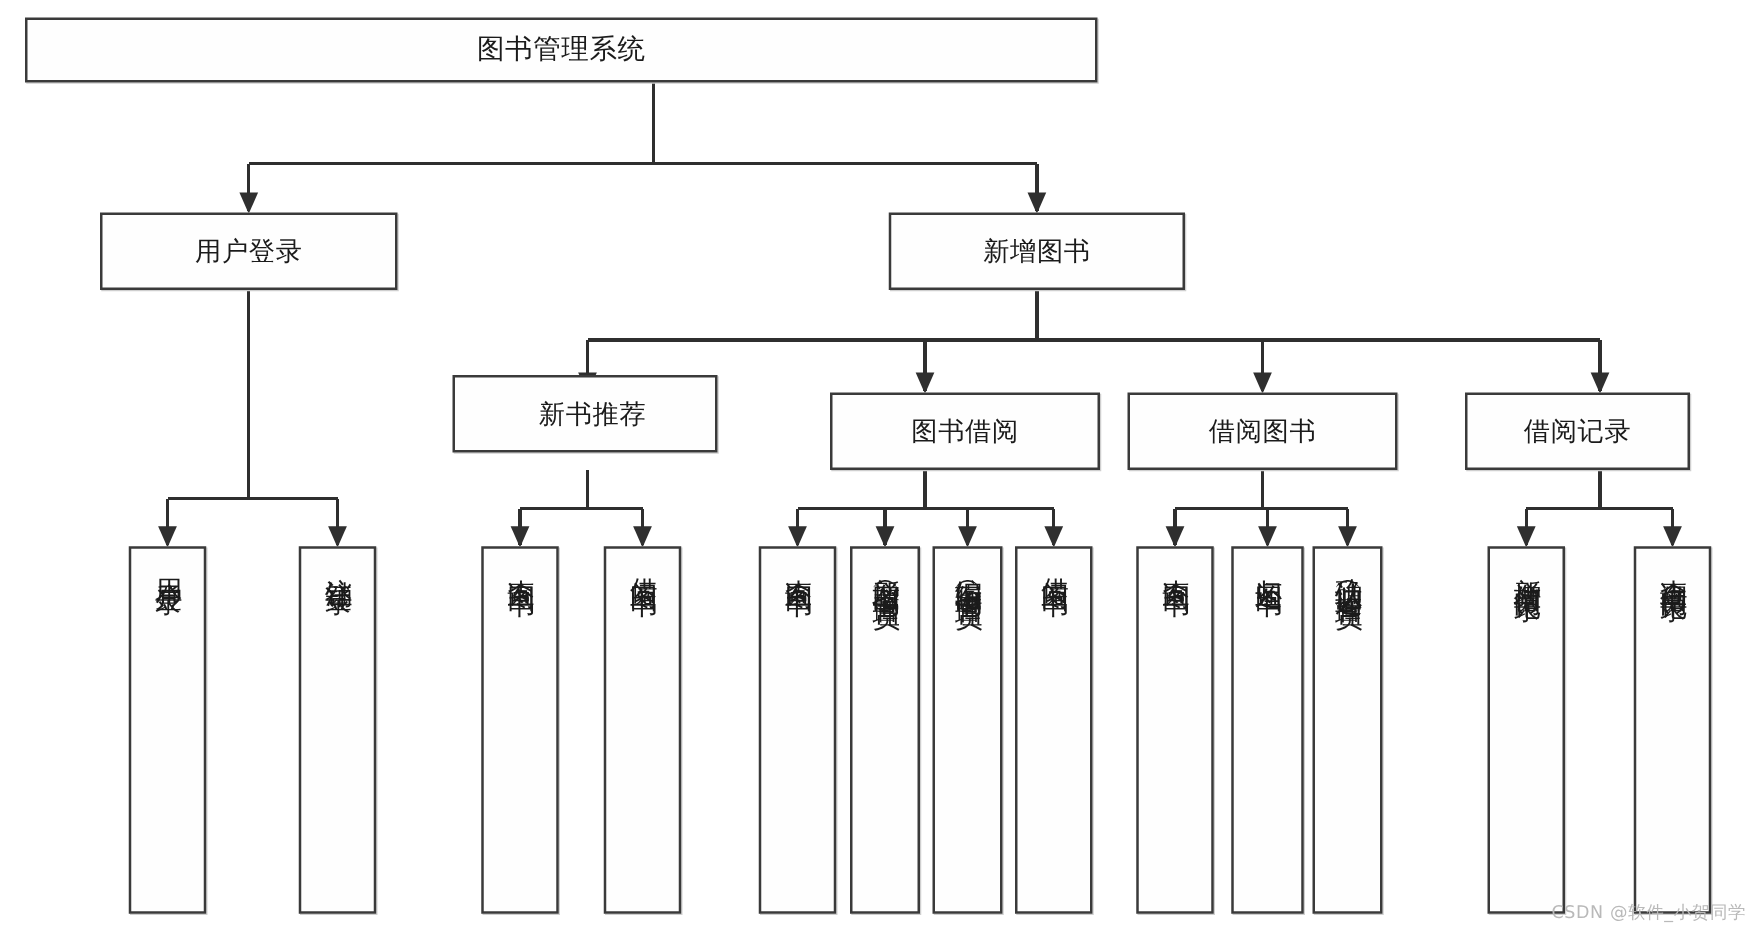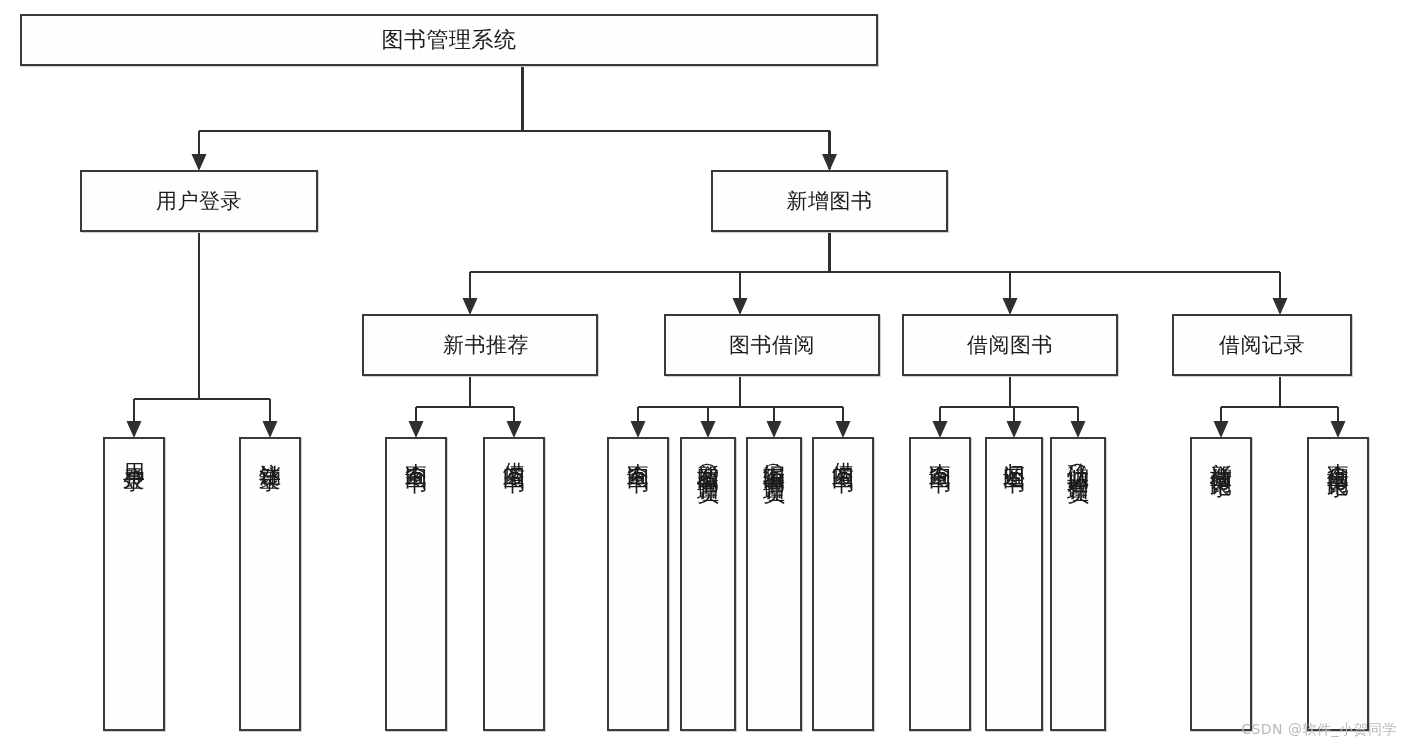--- a/index.html
+++ b/index.html
@@ -139,21 +139,21 @@
   <div id="nodes-layer">
       <div class="node horiz root" style="left: 20px; top: 14px; width: 858px; height: 52px;">
         <span class="node-label">图书管理系统</span>
       </div>
       <div class="node horiz" style="left: 80px; top: 170px; width: 238px; height: 62px;">
         <span class="node-label">用户登录</span>
       </div>
       <div class="node horiz" style="left: 711px; top: 170px; width: 237px; height: 62px;">
         <span class="node-label">新增图书</span>
       </div>
-      <div class="node horiz" style="left: 362px; top: 314px; width: 236px; height: 62px; padding-left: 12px;">
+      <div class="node horiz" style="left: 362px; top: 300px; width: 212px; height: 62px; padding-left: 12px;">
         <span class="node-label">新书推荐</span>
       </div>
       <div class="node horiz" style="left: 632px; top: 314px; width: 216px; height: 62px; margin-left: 32px;">
         <span class="node-label">图书借阅</span>
       </div>
       <div class="node horiz" style="left: 902px; top: 314px; width: 216px; height: 62px;">
         <span class="node-label">借阅图书</span>
       </div>
       <div class="node horiz" style="left: 1172px; top: 314px; width: 180px; height: 62px;">
         <span class="node-label">借阅记录</span>

